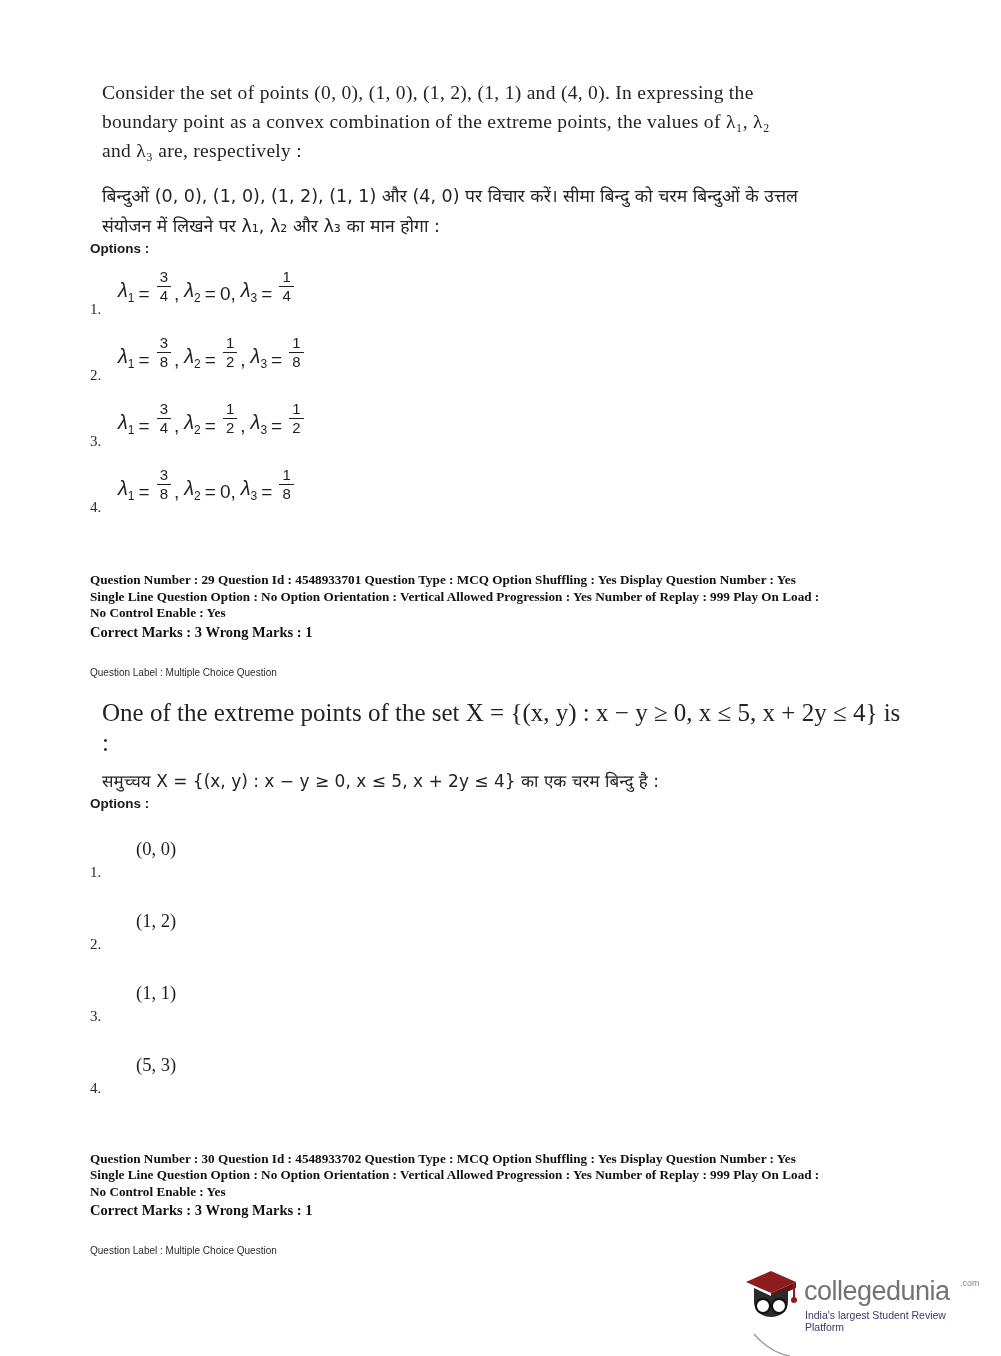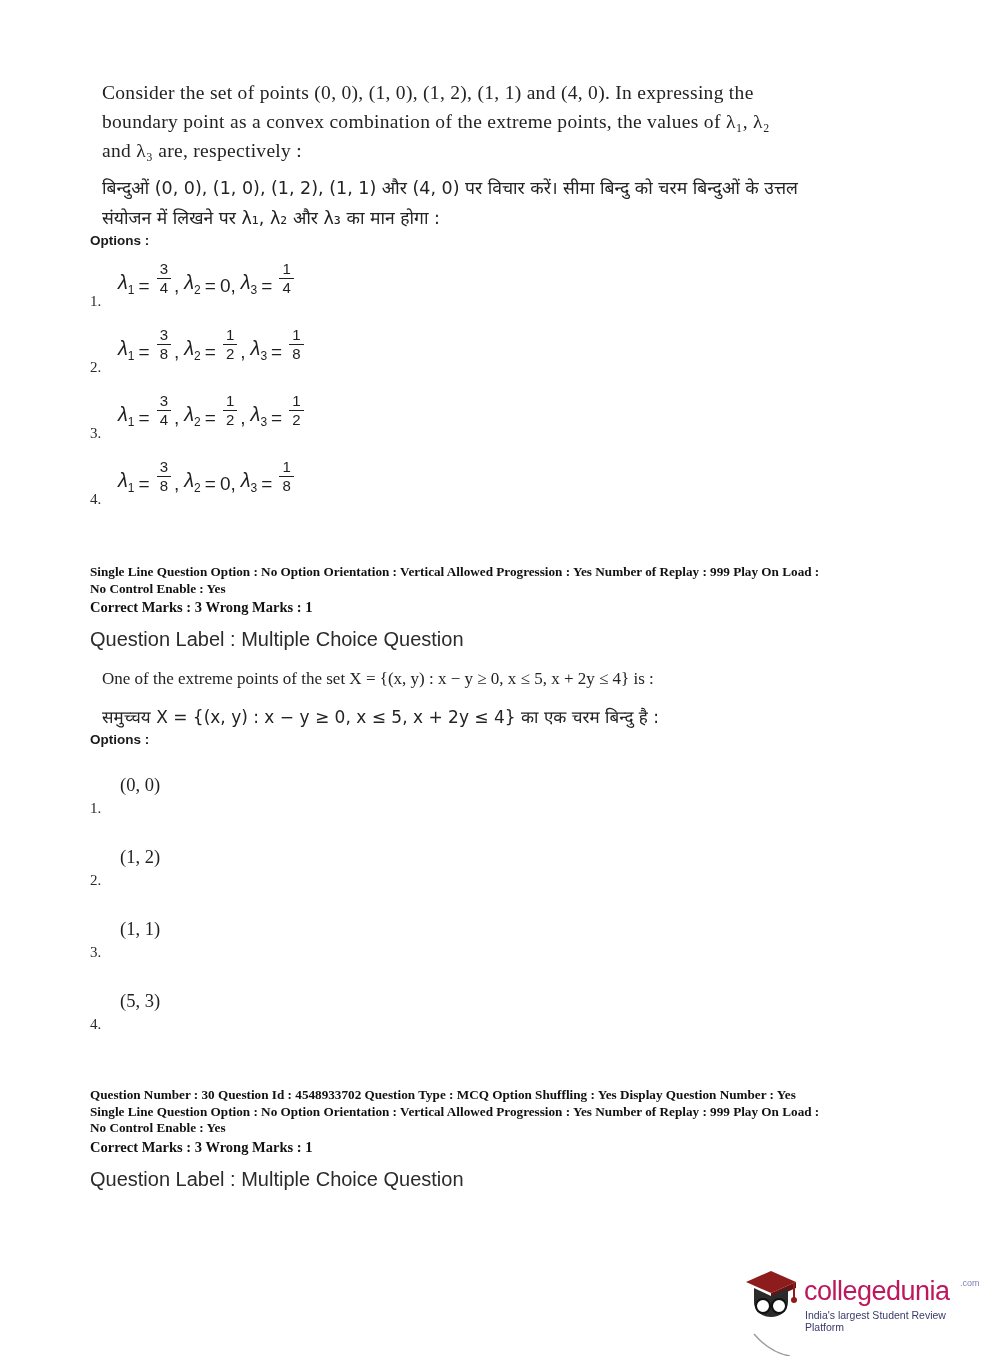--- a/index.html
+++ b/index.html
@@ -36,21 +36,21 @@
     letter-spacing: 0.3px;
     color: #232323;
     margin: 0 0 2px 12px;
     width: 700px;
   }
   .stem-hi {
     font-family: "DejaVu Sans", sans-serif;
     font-size: 17.5px;
     line-height: 30px;
     color: #232323;
-    margin: 8px 0 0 12px;
+    margin: 16px 0 0 12px;
     width: 710px;
   }
   .options-label {
     font-family: "Liberation Sans", sans-serif;
     font-weight: bold;
     font-size: 13.5px;
     color: #1a1a1a;
     margin-bottom: 4px;
   }
 
@@ -124,29 +124,29 @@
   }
   .marks-line {
     font-family: "Liberation Serif", serif;
     font-weight: bold;
     font-size: 14.5px;
     line-height: 20px;
     color: #111;
   }
   .qlabel-line {
     font-family: "Liberation Sans", sans-serif;
-    font-size: 20px;
+    font-size: 10px;
     line-height: 22px;
     color: #2b2b2b;
-    margin-top: 11px;
+    margin-top: 20px;
   }
 
   .q2-en {
     font-family: "Liberation Serif", serif;
-    font-size: 17px;
+    font-size: 25px;
     line-height: 30px;
     color: #232323;
     margin: 14px 0 0 12px;
   }
   .q2-hi {
     font-family: "DejaVu Sans", sans-serif;
     font-size: 17px;
     line-height: 30px;
     color: #232323;
     margin: 8px 0 0 12px;
@@ -160,39 +160,39 @@
 
   .opt-row-simple {
     position: relative;
     min-height: 44px;
     margin-top: 28px;
   }
   .opt-row-simple .opt-num {
     bottom: 2px;
   }
   .opt-row-simple .opt-body {
-    margin-left: 30px;
+    margin-left: 46px;
   }
 
   
   .logo-wrap {
     position: absolute;
     left: 742px;
     top: 1262px;
     width: 240px;
     height: 80px;
   }
   .logo-text {
     position: absolute;
     left: 62px;
     top: 14px;
     font-family: "Liberation Sans", sans-serif;
     font-size: 27px;
     letter-spacing: -0.5px;
-    color: #be185d;
+    color: #737373;
     font-weight: normal;
   }
   .logo-sup {
     position: absolute;
     left: 218px;
     top: 16px;
     font-family: "Liberation Sans", sans-serif;
     font-size: 9px;
     color: #7b7fb5;
   }
@@ -332,20 +332,21 @@
             <span class="frac">
                 <span class="num">1</span>
                 <span class="den">8</span>
               </span>
           </span>
         </div>
       </div>
     </div>
 
     <div class="meta-block">
+      <div class="meta-line">Question Number : 29  Question Id : 4548933701  Question Type : MCQ  Option Shuffling : Yes  Display Question Number : Yes</div>
       <div class="meta-line">Single Line Question Option : No  Option Orientation : Vertical  Allowed Progression : Yes  Number of Replay : 999  Play On Load :</div>
       <div class="meta-line">No  Control Enable : Yes</div>
       <div class="marks-line">Correct Marks : 3  Wrong Marks : 1</div>
       <div class="qlabel-line">Question Label : Multiple Choice Question</div>
 
       <p class="q2-en">One of the extreme points of the set X = {(x, y) : x − y ≥ 0, x ≤ 5, x + 2y ≤ 4} is :</p>
       <p class="q2-hi">समुच्चय X = {(x, y) : x − y ≥ 0, x ≤ 5, x + 2y ≤ 4} का एक चरम बिन्दु है :</p>
 
       <div class="options-label">Options :</div>
 

